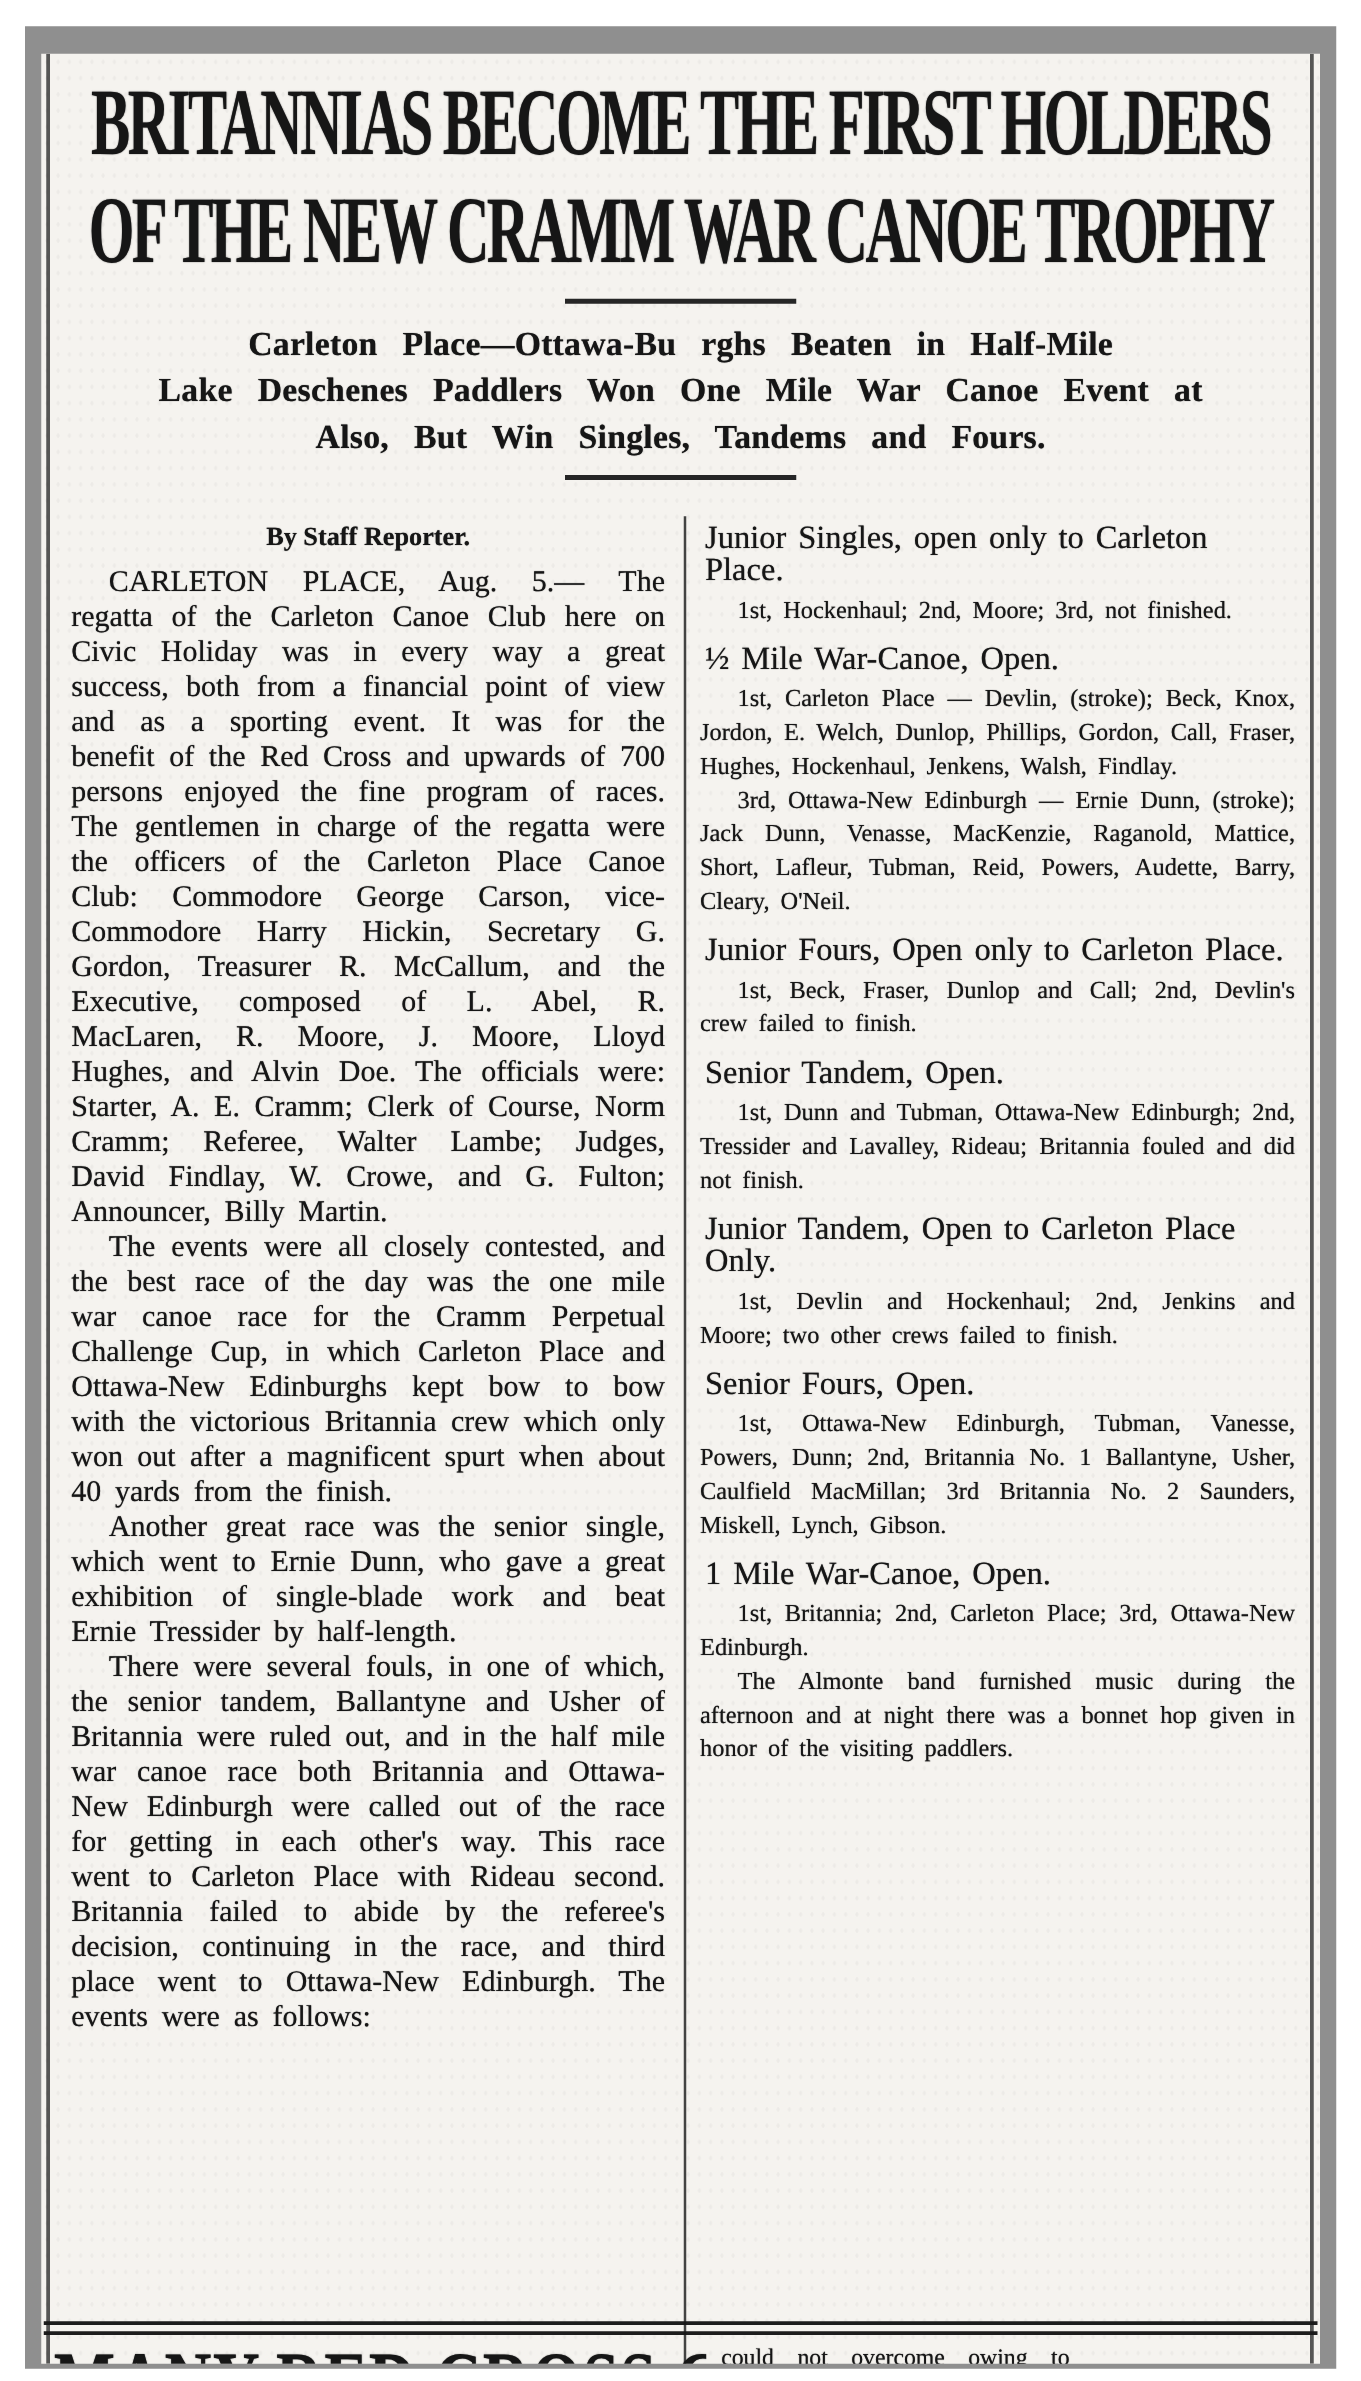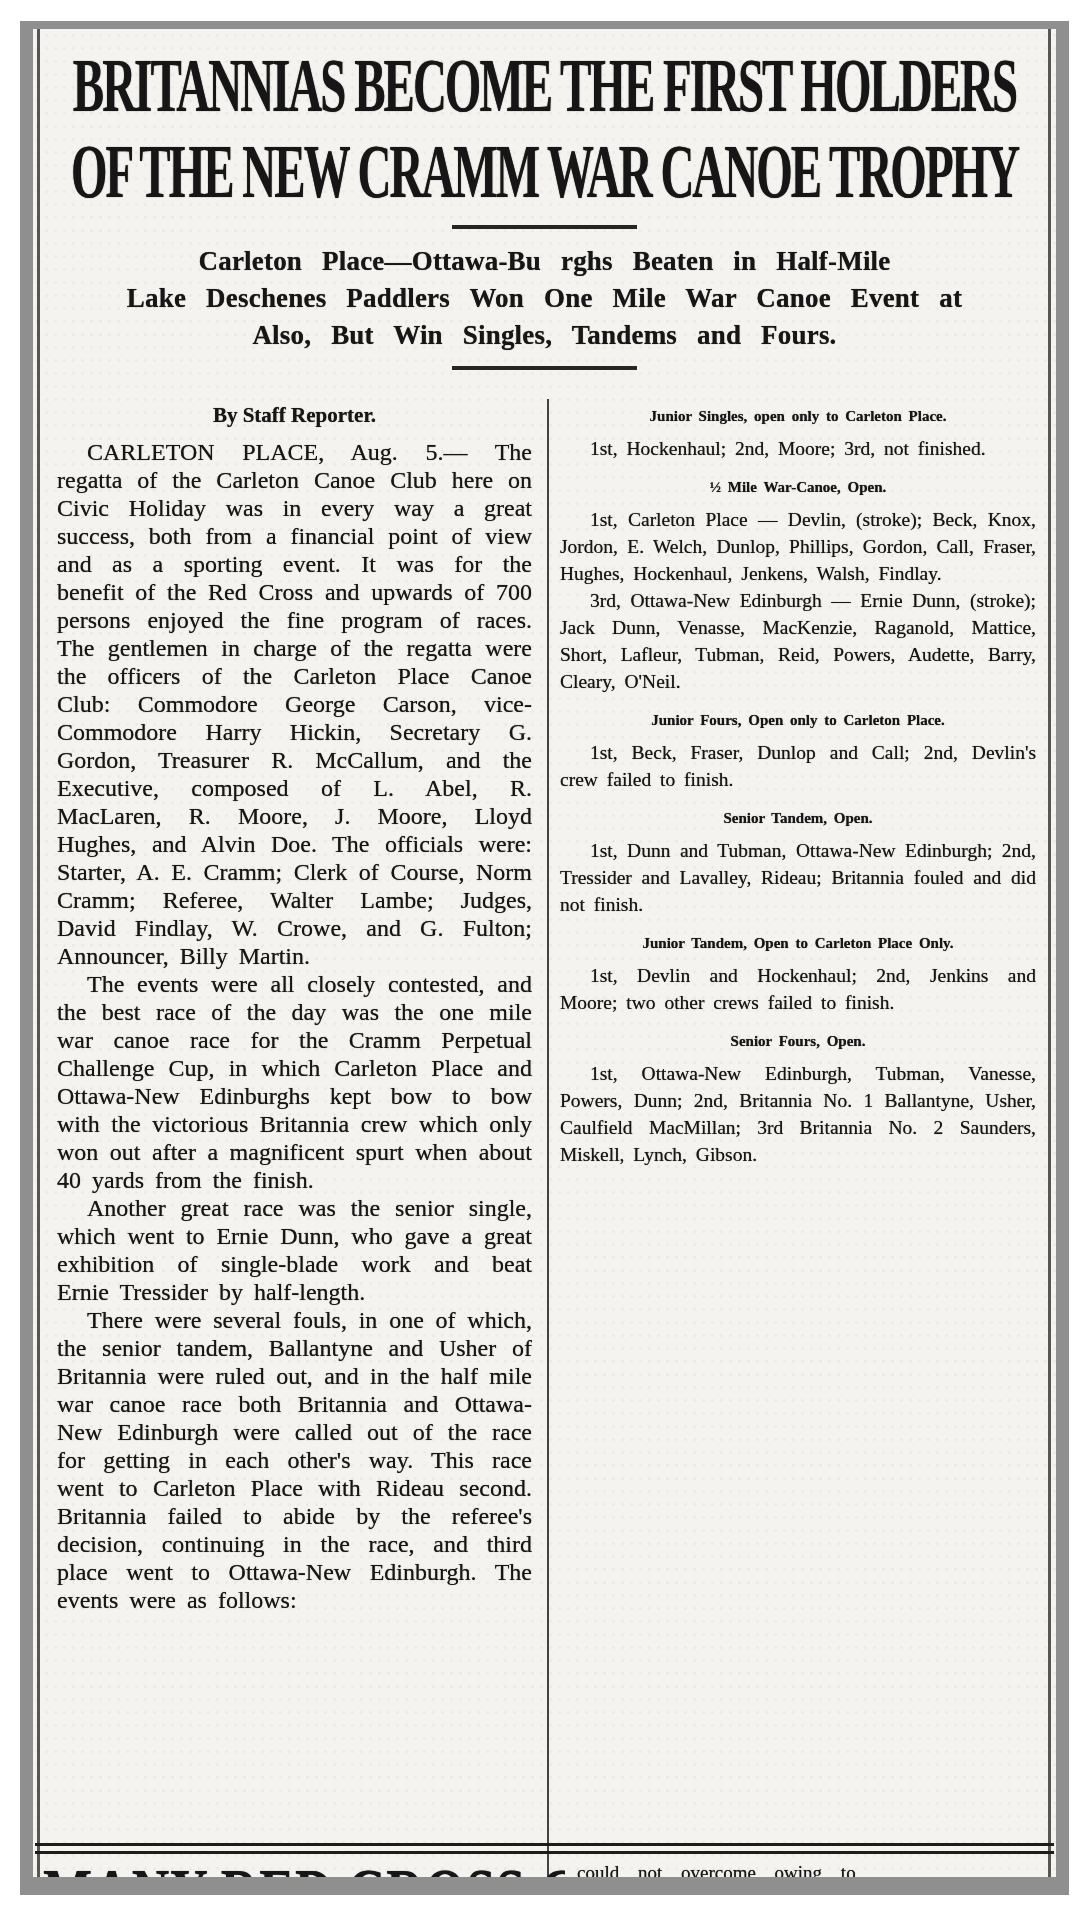--- a/index.html
+++ b/index.html
@@ -6,21 +6,21 @@
     --outer:#ffffff; --frame:#8f8f8f; --paper:#f5f3ef; --ink:#161616;
   }
   html,body{margin:0;padding:0;}
   body{
     width:1089px;height:1905px;position:relative;
     background:var(--outer);
     font-family:"Liberation Serif","DejaVu Serif",serif;
   }
   .frame{position:absolute;left:20px;top:21px;width:1049px;height:1874px;background:var(--frame);}
   .paper{
-    position:absolute;left:13px;top:8px;width:1023px;height:1848px;
+    position:absolute;left:13px;top:22px;width:1023px;height:1848px;
     background:var(--paper);
     background-image:radial-gradient(rgba(30,28,25,0.04) 1px, transparent 1.4px);
     background-size:9px 13px;
     overflow:hidden;color:var(--ink);
     text-shadow:0 0 0.8px rgba(15,15,15,0.75);
   }
   .page-rule{position:absolute;top:0;bottom:0;width:3px;background:rgba(25,25,25,0.72);}
   .page-rule.left{left:4px;}
   .page-rule.right{right:5px;}
   .col-rule{position:absolute;left:514px;top:370px;bottom:0;width:2px;background:rgba(22,22,22,0.8);}
@@ -39,21 +39,21 @@
   .columns{display:flex;margin-top:29px;min-height:1438px;align-items:flex-start;}
   .col-left{width:511px;padding:0 12px 0 24px;box-sizing:border-box;}
   .col-right{width:512px;padding:0 20px 0 16px;box-sizing:border-box;}
 
   .byline{text-align:center;font-weight:bold;font-size:21px;margin:4px 0 10px;}
   .para{
     font-size:24px;line-height:28px;text-align:justify;
     word-spacing:5px;text-indent:30px;margin:0;
   }
   .results-heading{
-    font-weight:bold;font-size:15px;line-height:26px;text-align:center;
+    font-weight:normal;font-size:26px;line-height:26px;
     margin:12px 4px 6px;word-spacing:3px;
   }
   .results-section:first-child .results-heading{margin-top:4px;}
   .results-para{
     font-size:19.5px;line-height:27px;text-align:justify;
     word-spacing:4px;text-indent:30px;margin:0;
   }
 
   .separator{
     margin:6px 2px 0;height:5px;
@@ -123,20 +123,25 @@
           <p class="results-para">1st, Dunn and Tubman, Ottawa-New Edinburgh; 2nd, Tressider and Lavalley, Rideau; Britannia fouled and did not finish.</p>
         </div>
         <div class="results-section">
           <div class="results-heading">Junior Tandem, Open to Carleton Place Only.</div>
           <p class="results-para">1st, Devlin and Hockenhaul; 2nd, Jenkins and Moore; two other crews failed to finish.</p>
         </div>
         <div class="results-section">
           <div class="results-heading">Senior Fours, Open.</div>
           <p class="results-para">1st, Ottawa-New Edinburgh, Tubman, Vanesse, Powers, Dunn; 2nd, Britannia No. 1 Ballantyne, Usher, Caulfield MacMillan; 3rd Britannia No. 2 Saunders, Miskell, Lynch, Gibson.</p>
         </div>
+        <div class="results-section">
+          <div class="results-heading">1 Mile War-Canoe, Open.</div>
+          <p class="results-para">1st, Britannia; 2nd, Carleton Place; 3rd, Ottawa-New Edinburgh.</p>
+          <p class="results-para">The Almonte band furnished music during the afternoon and at night there was a bonnet hop given in honor of the visiting paddlers.</p>
+        </div>
       </div>
 
     </div>
 
     <div class="separator"></div>
 
     <div class="bottom-row">
       <div class="bottom-headline-wrap">
         <div class="bottom-headline">MANY RED CROSS GOLF</div>
       </div>

